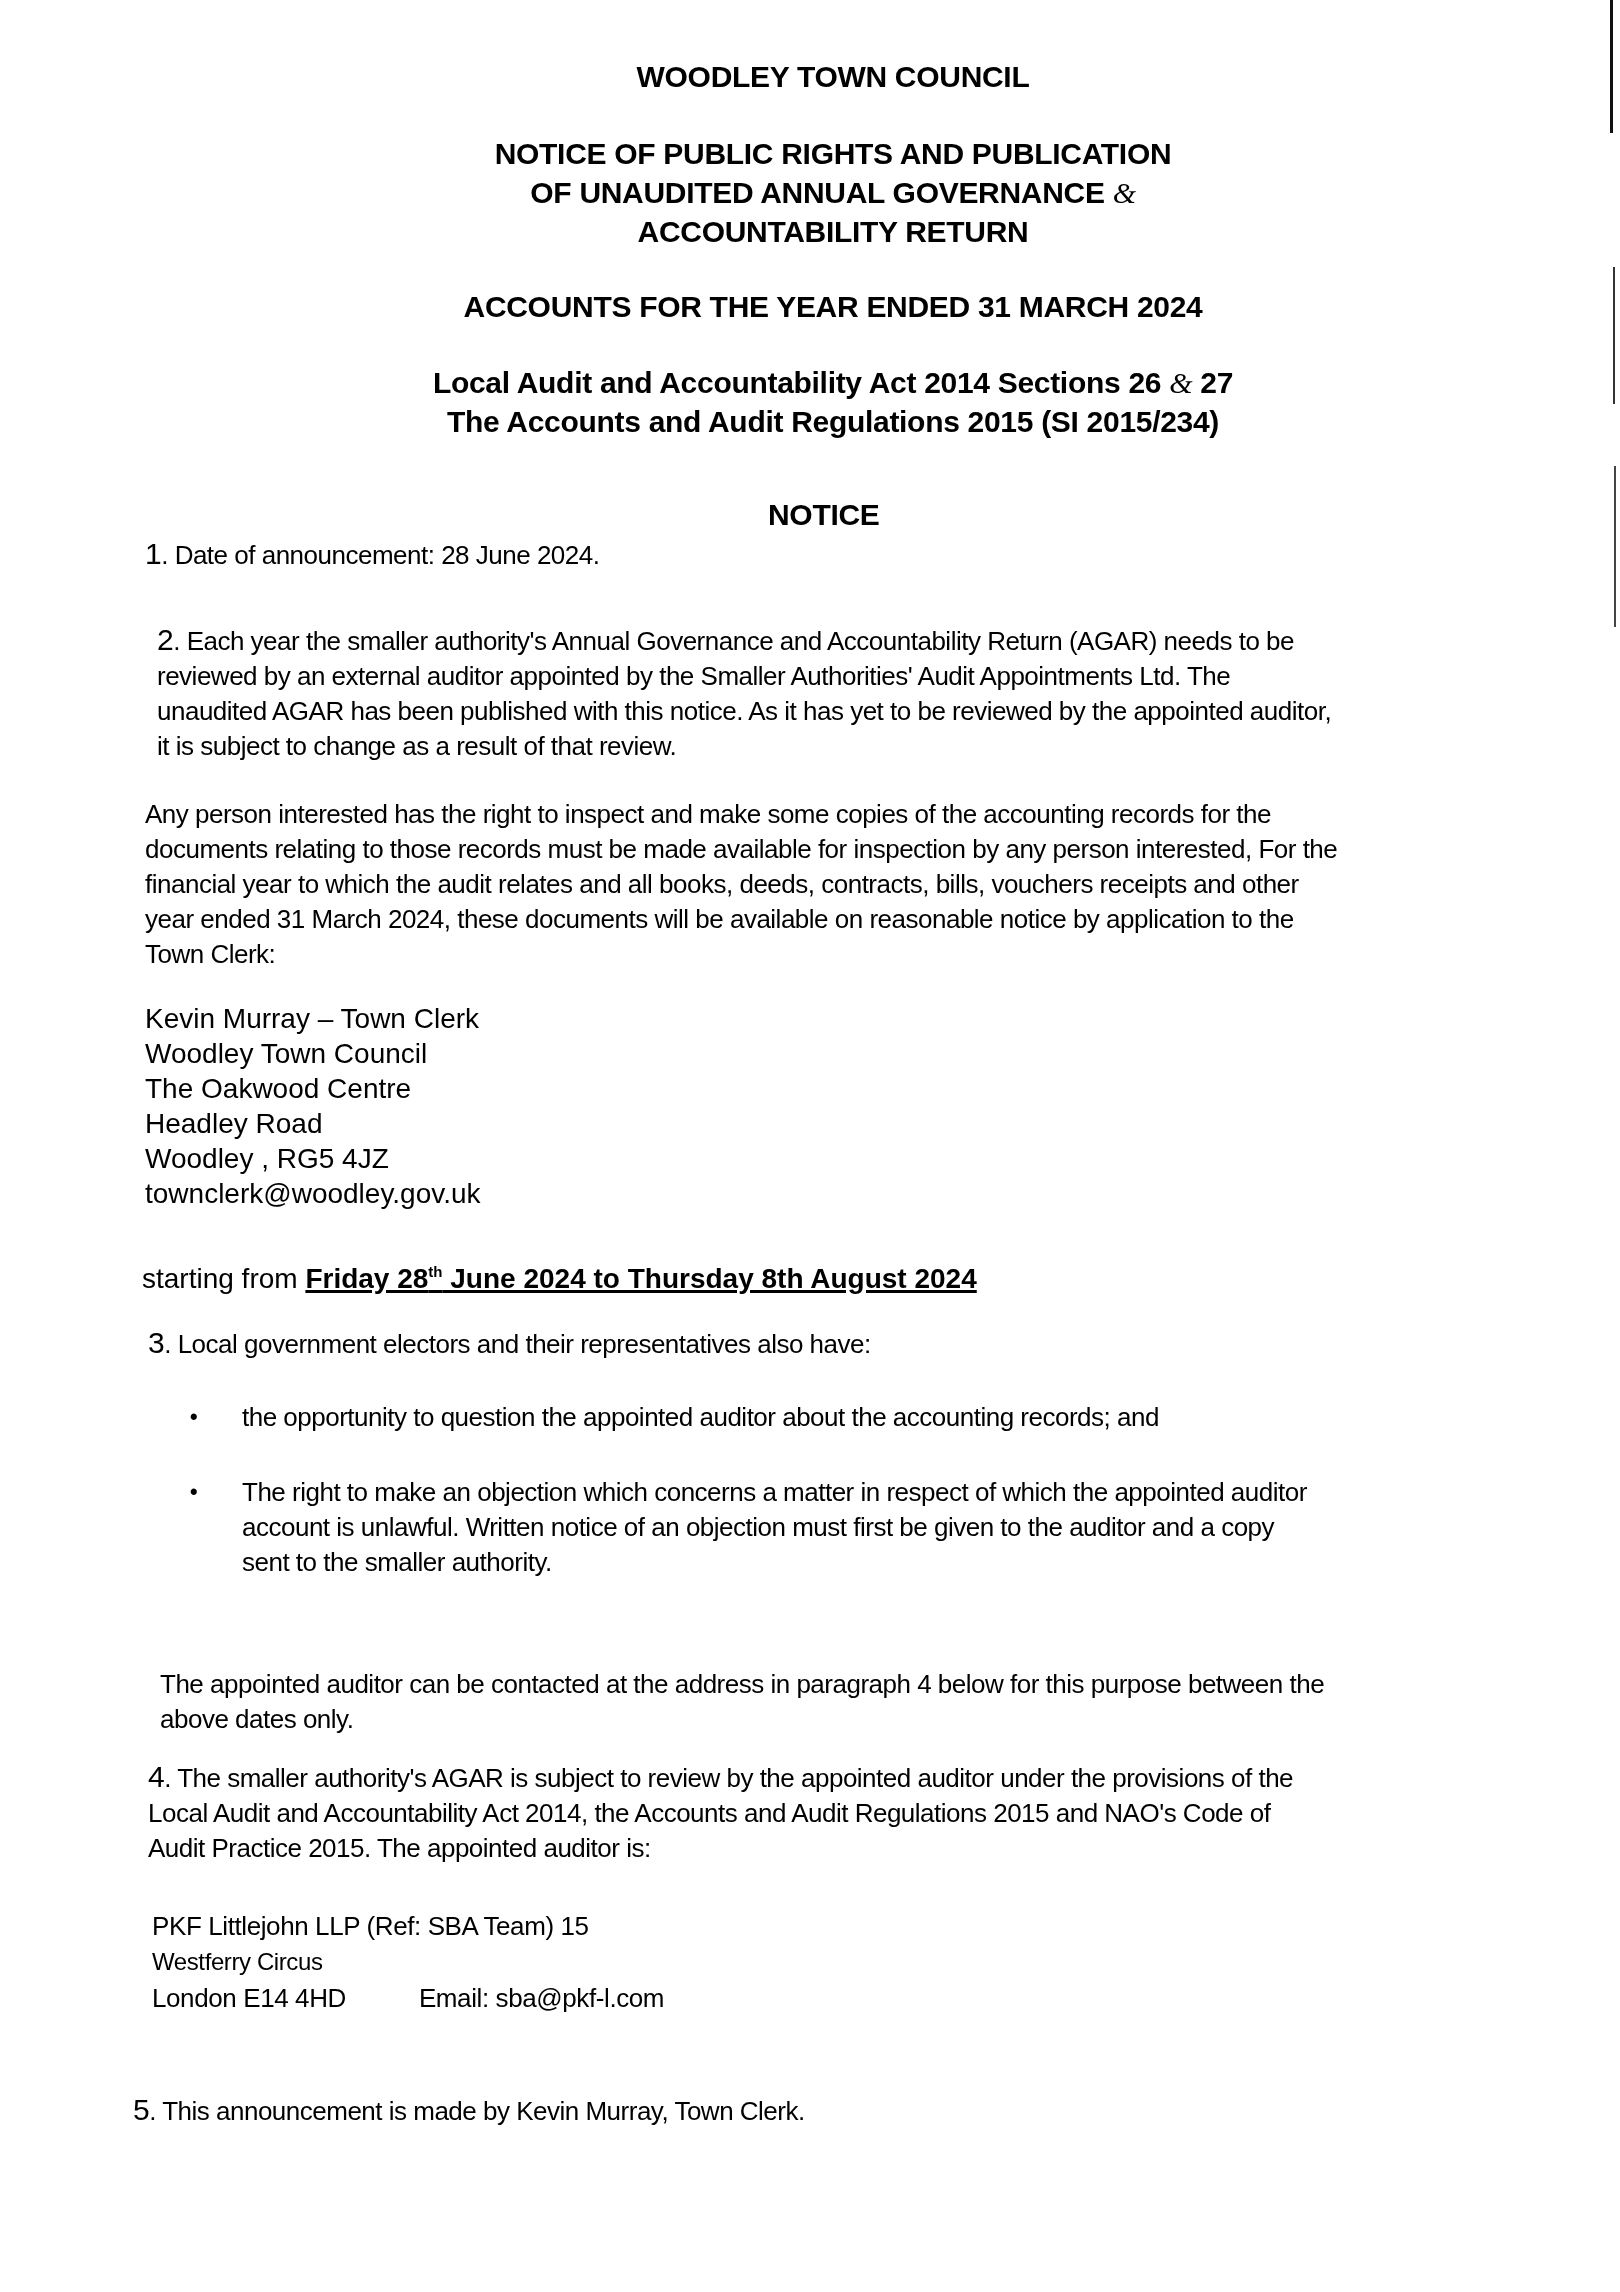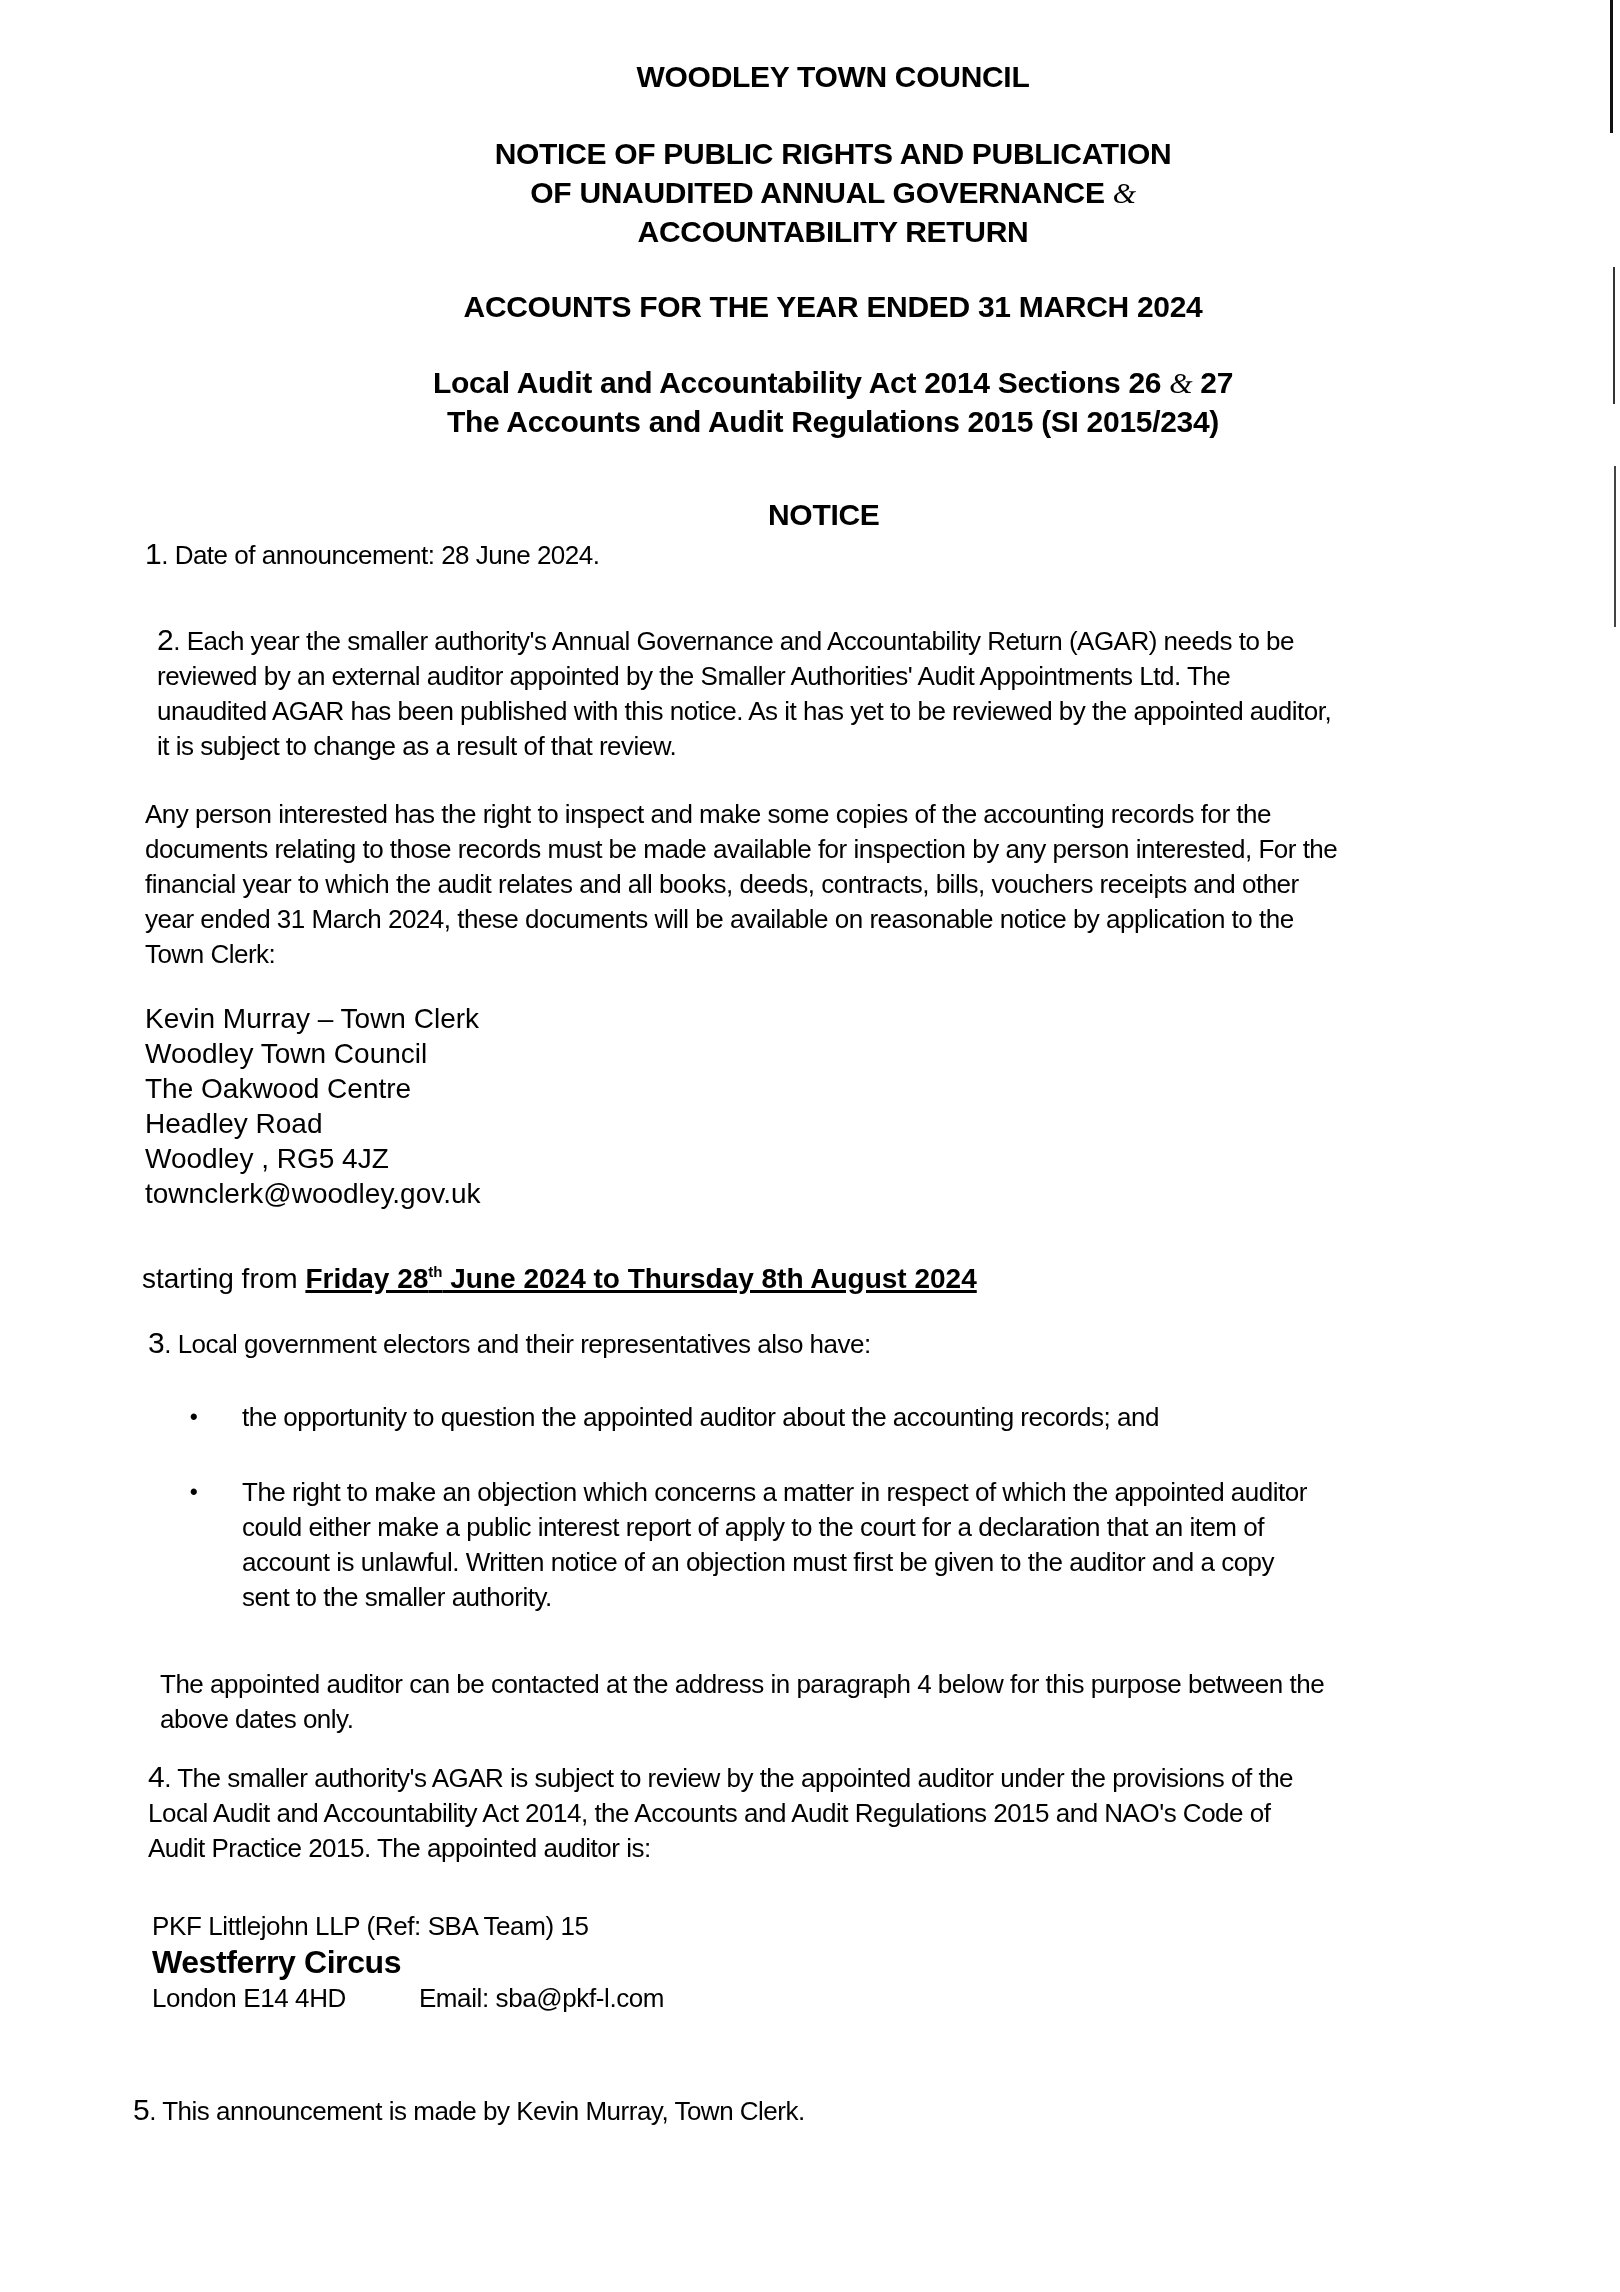--- a/index.html
+++ b/index.html
@@ -125,39 +125,38 @@
   <span class="bullet" style="left:19.7px; top:0;">•</span>
   <div style="margin-left:72px;">
     <div>the opportunity to question the appointed auditor about the accounting records; and</div>
   </div>
 </div>
 
 <div class="abs body-text" style="top:1475px; left:170px; width:1397px;">
   <span class="bullet" style="left:19.7px; top:0;">•</span>
   <div style="margin-left:72px;">
     <div>The right to make an objection which concerns a matter in respect of which the appointed auditor</div>
-    <div>could either make a public interest report of apply to the court for a declaration that an item of</div>
     <div>account is unlawful. Written notice of an objection must first be given to the auditor and a copy</div>
     <div>sent to the smaller authority.</div>
   </div>
 </div>
 
 <div class="abs body-text" style="top:1651px; left:160px;margin-top:16px;">
   <div>The appointed auditor can be contacted at the address in paragraph 4 below for this purpose between the</div>
   <div>above dates only.</div>
 </div>
 
 <div class="abs body-text" style="top:1759px; left:148px;">
   <div><span class="num">4</span><span>. The smaller authority's AGAR is subject to review by the appointed auditor under the provisions of the</span></div>
   <div>Local Audit and Accountability Act 2014, the Accounts and Audit Regulations 2015 and NAO's Code of</div>
   <div>Audit Practice 2015. The appointed auditor is:</div>
 </div>
 
 <div class="abs addr2" style="top:1908px; left:152px; font-size:26px; letter-spacing:-0.4px;">
   <div>PKF Littlejohn LLP (Ref: SBA Team) 15</div>
-  <div style="font-size:32px;font-weight:bold;">Westferry Circus</div>
+  <div style="font-size:24px;">Westferry Circus</div>
   <div><span>London E14 4HD</span><span class="email-gap"></span><span>Email:  sba@pkf-l.com</span></div>
 </div>
 
 <div class="abs body-text" style="top:2092px; left:133px;">
   <span class="num">5</span><span>. This announcement is made by Kevin Murray, Town Clerk.</span>
 </div>
 
 
 </body></html>

